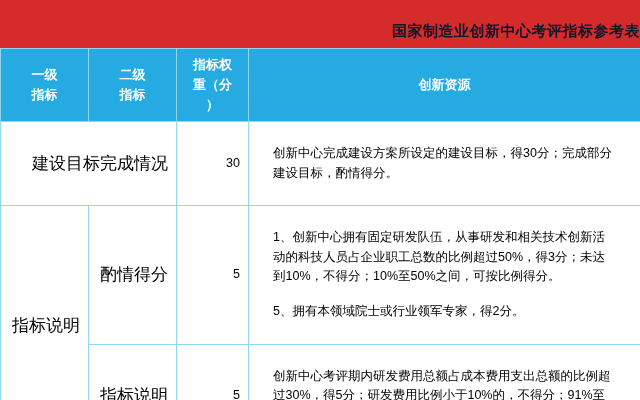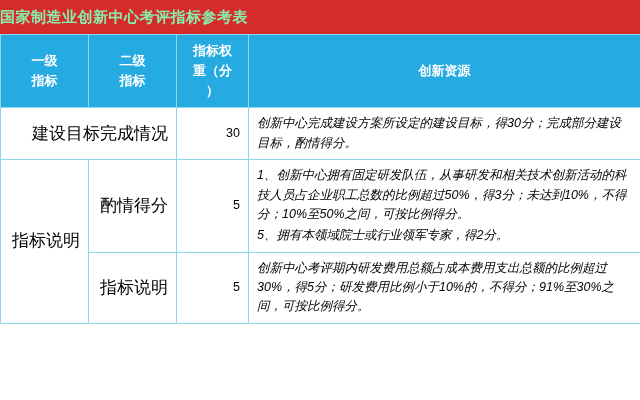--- a/index.html
+++ b/index.html
@@ -16,25 +16,25 @@
   }
   .page {
     width: 640px;
     height: 400px;
     box-sizing: border-box;
     display: flex;
     flex-direction: column;
   }
   .title-bar {
     background: #d62b2b;
-    color: #86efac;
+    color: #0f172a;
     font-size: 15px;
     font-weight: bold;
-    text-align: left;
-    padding: 8px 0 7px 0;
+    text-align: right;
+    padding: 22px 0 7px 0;
     letter-spacing: 0.5px;
   }
   table.grid {
     border-collapse: collapse;
     table-layout: fixed;
     width: 640px;
     font-size: 12.5px;
   }
   table.grid td, table.grid th {
     border: 1px solid #8fd6ef;
@@ -61,21 +61,21 @@
     font-size: 17px;
   }
   td.c3 {
     text-align: right;
     font-size: 12.5px;
   }
   td.c4 {
     text-align: left;
     font-size: 12.5px;
   }
-  .para { margin: 0; font-style: italic; }
+  .para { margin: 16px; }
   .para + .para { margin-top: 2px; }
 </style>
 </head>
 <body>
 
 <div class="page">
 
   <div class="title-bar">国家制造业创新中心考评指标参考表</div>
 
   <table class="grid">

